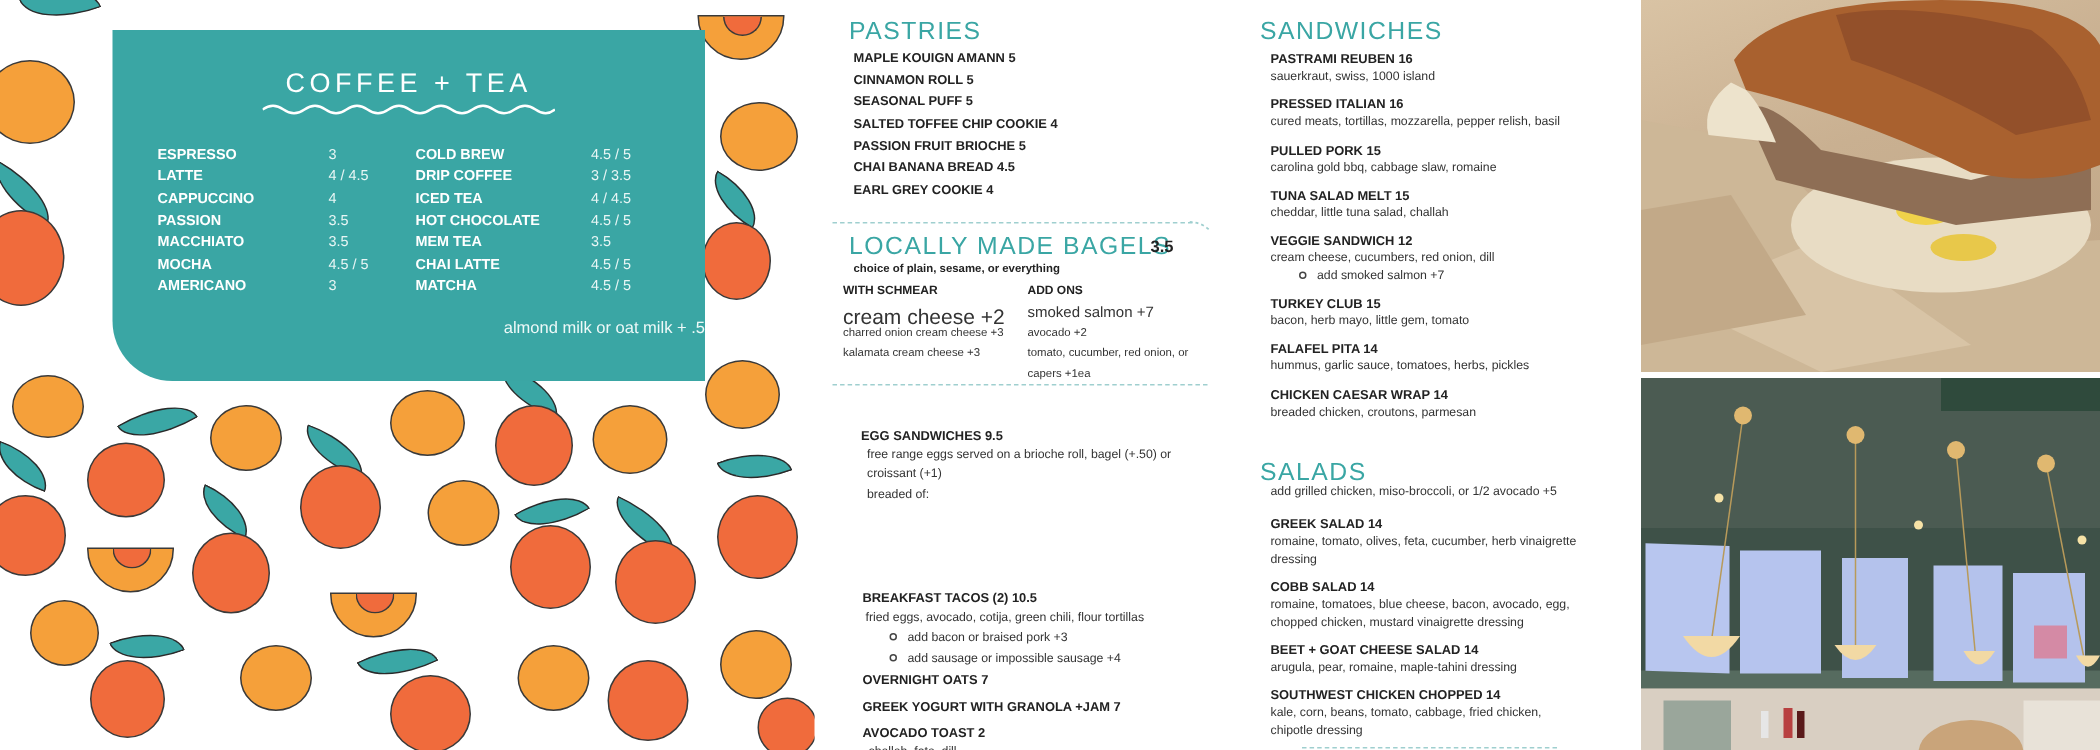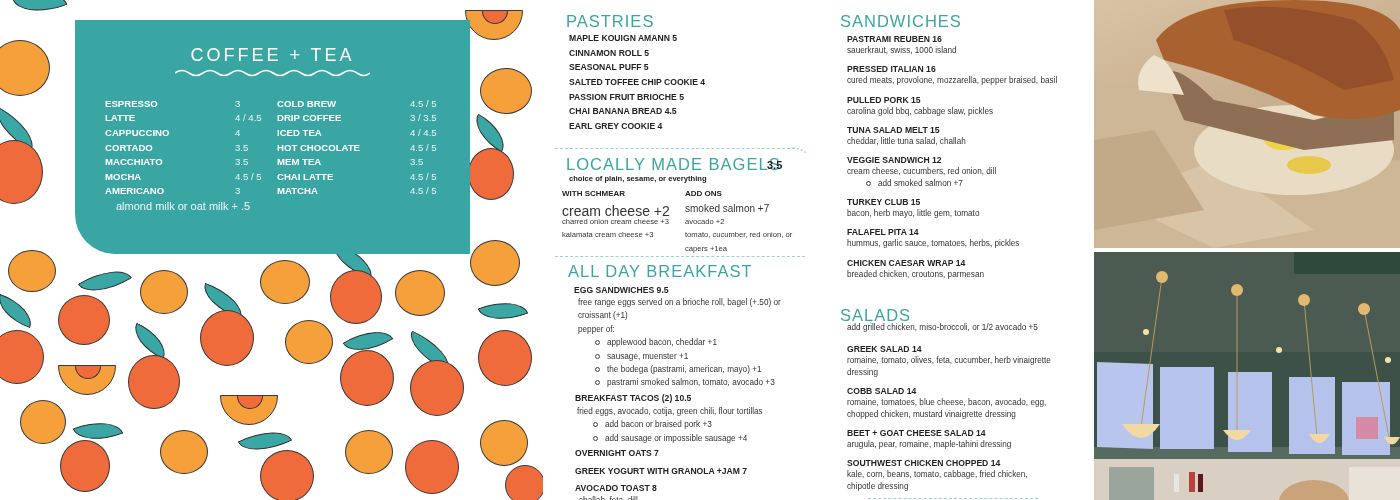--- a/index.html
+++ b/index.html
@@ -13,25 +13,25 @@
   .leaf { position: absolute; background: #3aa7a5; border: 1.2px solid #2a2a2a; border-radius: 0 100% 0 100%; }
   .slice { position: absolute; width: 58px; height: 30px; border-radius: 0 0 58px 58px; background: #f5a03a; border: 1.5px solid #3a3a3a; }
   .slice::after { content: ""; position: absolute; left: 16px; top: 0; width: 24px; height: 12px; border-radius: 0 0 24px 24px; background: #f06b3c; border: 1px solid #3a3a3a; border-top: none; }
 
   .coffee-card { position: absolute; left: 75px; top: 20px; width: 395px; height: 234px; background: #3aa6a4; border-bottom-left-radius: 40px; color: #ffffff; }
   .coffee-title { position: absolute; left: 0; right: 0; top: 25px; text-align: center; font-size: 18px; letter-spacing: 3px; font-weight: 400; }
   .wave { position: absolute; left: 100px; top: 48px; width: 195px; height: 10px; }
   .coffee-col { position: absolute; top: 76px; width: 170px; }
   .coffee-col.left { left: 30px; }
   .coffee-col.right { left: 202px; }
-  .coffee-row { display: flex; height: 14.6px; font-size: 9.6px; align-items: center; gap: 16px; }
+  .coffee-row { display: flex; height: 14.6px; font-size: 9.6px; align-items: center; }
   .coffee-row .name { font-weight: 700; width: 114px; white-space: nowrap; }
   .coffee-col.right .coffee-row .name { width: 117px; }
   .coffee-row .price { font-weight: 400; color: #e8f6f5; white-space: nowrap; }
-  .coffee-note { position: absolute; left: 0; right: 0; top: 180px; text-align: left; font-size: 11px; color: #eef9f8; padding-left: 41px; }
+  .coffee-note { position: absolute; left: 0; right: 0; top: 193px; text-align: right; font-size: 11px; color: #eef9f8; }
 
   
   .menu-col { position: absolute; top: 0; height: 500px; color: #2a2a2a; }
   .col-a { left: 555px; width: 265px; }
   .col-b { left: 838px; width: 255px; }
   .section-title { font-size: 16.5px; color: #3aa6a4; letter-spacing: 1px; font-weight: 400; position: absolute; white-space: nowrap; }
   .item-bold { font-weight: 700; font-size: 8.6px; position: absolute; white-space: nowrap; color: #222; }
   .item-desc { font-size: 8.2px; position: absolute; color: #333; white-space: nowrap; }
   .bullet-list { position: absolute; list-style: none; }
   .bullet-list li { font-size: 8.2px; color: #333; height: 13.4px; display: flex; align-items: center; white-space: nowrap; }
@@ -105,21 +105,21 @@
         </div>
       <div class="coffee-row">
           <span class="name">LATTE</span>
           <span class="price">4  / 4.5</span>
         </div>
       <div class="coffee-row">
           <span class="name">CAPPUCCINO</span>
           <span class="price">4</span>
         </div>
       <div class="coffee-row">
-          <span class="name">CORTADO</span>
+          <span class="name">PASSION</span>
           <span class="price">3.5</span>
         </div>
       <div class="coffee-row">
           <span class="name">MACCHIATO</span>
           <span class="price">3.5</span>
         </div>
       <div class="coffee-row">
           <span class="name">MOCHA</span>
           <span class="price">4.5  /  5</span>
         </div>
@@ -184,52 +184,45 @@
   <div class="item-desc" style="left:7px;top:203px;font-size:14px">cream cheese   +2</div>
   <div class="item-desc" style="left:7px;top:217px;font-size:7.6px">charred onion cream cheese   +3</div>
   <div class="item-desc" style="left:7px;top:230px;font-size:7.6px">kalamata cream cheese   +3</div>
   <div class="item-bold" style="left:130px;top:189px;font-size:8px">ADD ONS</div>
   <div class="item-desc" style="left:130px;top:203px;font-size:10px">smoked salmon   +7</div>
   <div class="item-desc" style="left:130px;top:217px;font-size:7.6px">avocado   +2</div>
   <div class="item-desc" style="left:130px;top:230px;font-size:7.6px">tomato, cucumber, red onion, or</div>
   <div class="item-desc" style="left:130px;top:244px;font-size:7.6px">capers   +1ea</div>
   <div class="dash-line" style="left:0;top:256px;width:250px"></div>
 
-  <div class="section-title" style="left:13px;top:262px">ALL DAY BREAKFAST</div>
   <div class="item-bold" style="left:19px;top:285px">EGG SANDWICHES   9.5</div>
   <div class="item-desc" style="left:23px;top:298px">free range eggs served on a brioche roll, bagel (+.50) or</div>
   <div class="item-desc" style="left:23px;top:311px">croissant (+1)</div>
-  <div class="item-desc" style="left:23px;top:325px">pepper of:</div>
-  <ul class="bullet-list" style="left:40px;top:336px">
-    <li>applewood bacon, cheddar   +1</li>
-    <li>sausage, muenster   +1</li>
-    <li>the bodega (pastrami, american, mayo)   +1</li>
-    <li>pastrami smoked salmon, tomato, avocado   +3</li>
-  </ul>
+  <div class="item-desc" style="left:23px;top:325px">breaded of:</div>
   <div class="item-bold" style="left:20px;top:393px">BREAKFAST TACOS (2)   10.5</div>
   <div class="item-desc" style="left:22px;top:407px">fried eggs, avocado, cotija, green chili, flour tortillas</div>
   <ul class="bullet-list" style="left:38px;top:418px">
     <li>add bacon or braised pork   +3</li>
     <li>add sausage or impossible sausage   +4</li>
   </ul>
   <div class="item-bold" style="left:20px;top:448px">OVERNIGHT OATS   7</div>
   <div class="item-bold" style="left:20px;top:466px">GREEK YOGURT WITH GRANOLA +JAM   7</div>
-  <div class="item-bold" style="left:20px;top:483px">AVOCADO TOAST   8</div>
+  <div class="item-bold" style="left:20px;top:483px">AVOCADO TOAST   2</div>
   <div class="item-desc" style="left:24px;top:496px">challah, feta, dill</div>
 </div>
 
 <div class="menu-col col-b">
   <div class="section-title" style="left:2px;top:12px">SANDWICHES</div>
 
   <div class="item-bold" style="left:9px;top:34px">PASTRAMI REUBEN   16</div>
   <div class="item-desc" style="left:9px;top:46px">sauerkraut, swiss, 1000 island</div>
   <div class="item-bold" style="left:9px;top:64px">PRESSED ITALIAN   16</div>
-  <div class="item-desc" style="left:9px;top:76px">cured meats, provolone, mozzarella, pepper braised, basil</div>
+  <div class="item-desc" style="left:9px;top:76px">cured meats, tortillas, mozzarella, pepper relish, basil</div>
   <div class="item-bold" style="left:9px;top:95px">PULLED PORK   15</div>
-  <div class="item-desc" style="left:9px;top:107px">carolina gold bbq, cabbage slaw, pickles</div>
+  <div class="item-desc" style="left:9px;top:107px">carolina gold bbq, cabbage slaw, romaine</div>
   <div class="item-bold" style="left:9px;top:125px">TUNA SALAD MELT   15</div>
   <div class="item-desc" style="left:9px;top:137px">cheddar, little tuna salad, challah</div>
   <div class="item-bold" style="left:9px;top:155px">VEGGIE SANDWICH   12</div>
   <div class="item-desc" style="left:9px;top:167px">cream cheese, cucumbers, red onion, dill</div>
   <ul class="bullet-list" style="left:28px;top:177px">
     <li>add smoked salmon  +7</li>
   </ul>
   <div class="item-bold" style="left:9px;top:197px">TURKEY CLUB   15</div>
   <div class="item-desc" style="left:9px;top:209px">bacon, herb mayo, little gem, tomato</div>
   <div class="item-bold" style="left:9px;top:227px">FALAFEL PITA   14</div>

